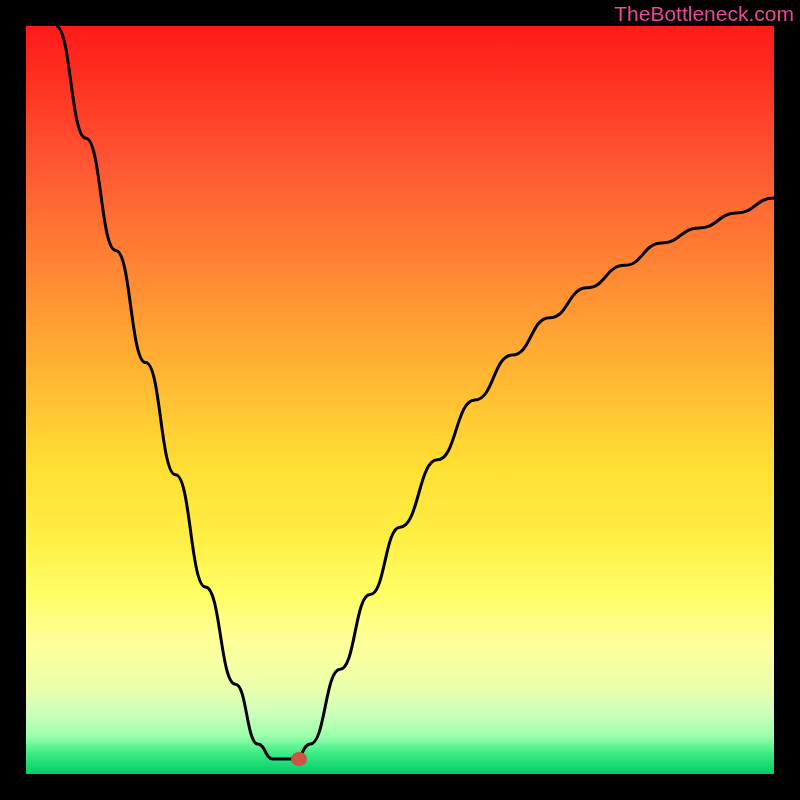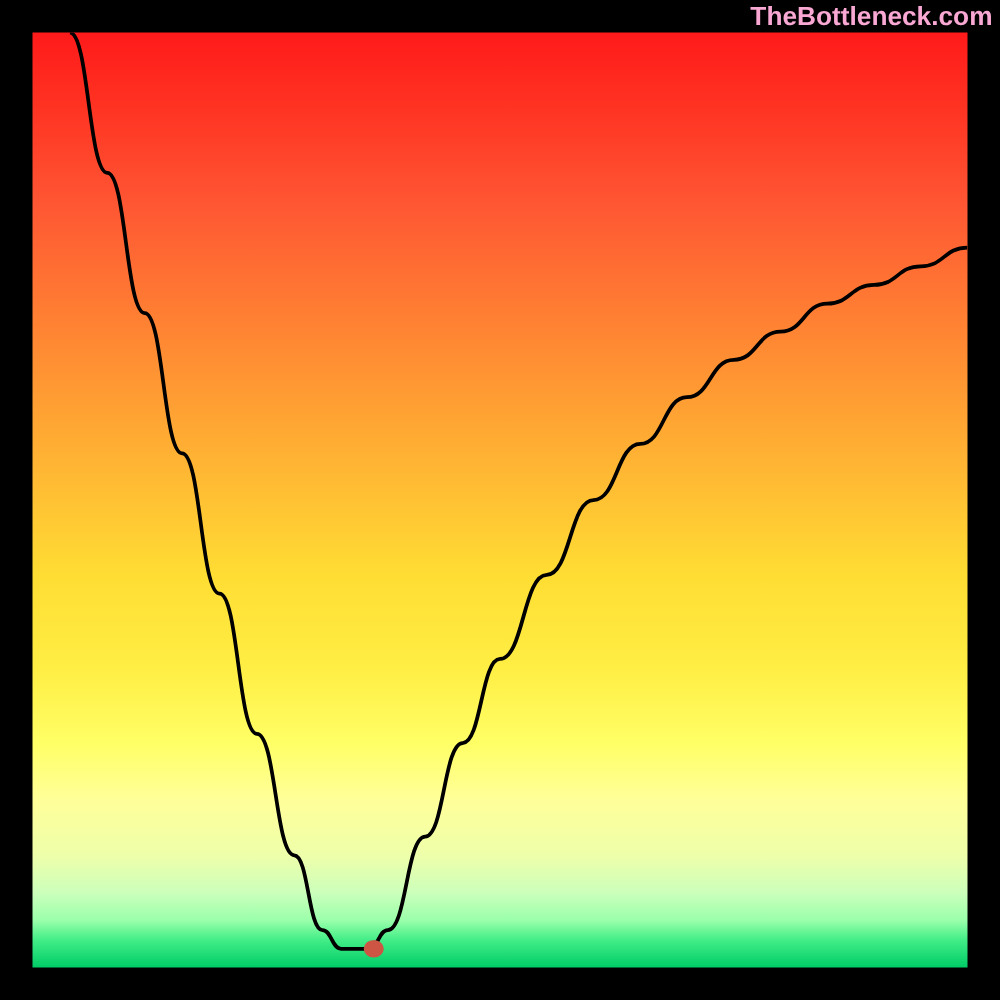--- a/index.html
+++ b/index.html
@@ -43,24 +43,24 @@
         #99ffaa 95%,
         #44ee88 97%,
         #22dd77 98.5%,
         #00cc66 100%
       );
     }
     .watermark {
       position: absolute;
       top: 2px;
       right: 6px;
-      color: #f9a8d4;
+      color: #ec4899;
       font-family: Arial, sans-serif;
       font-size: 21px;
-      font-weight: bold;
+      font-weight: normal;
       z-index: 10;
     }
     .curve-svg {
       position: absolute;
       top: 0;
       left: 0;
       width: 100%;
       height: 100%;
       z-index: 5;
     }

